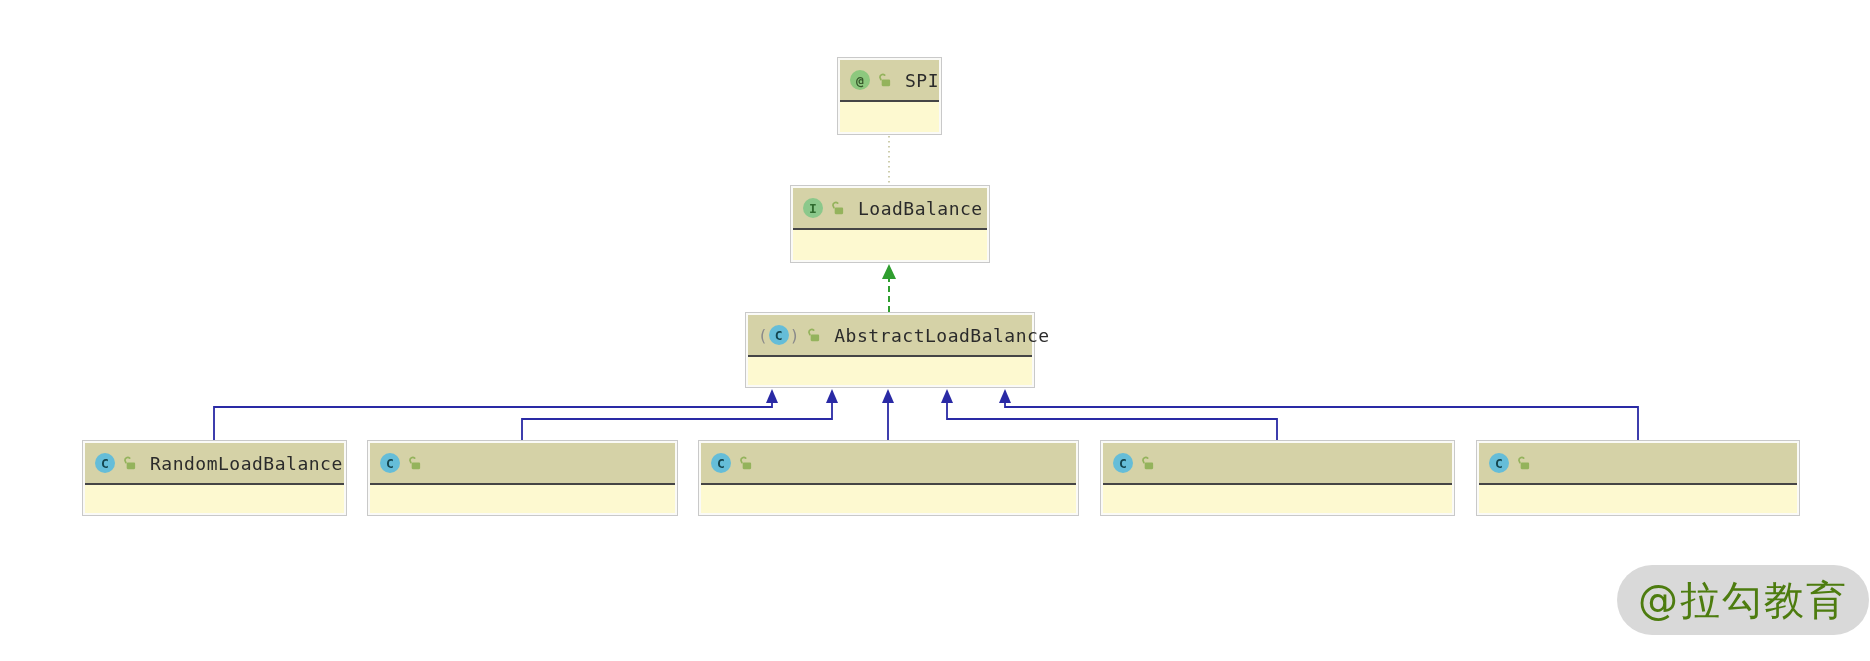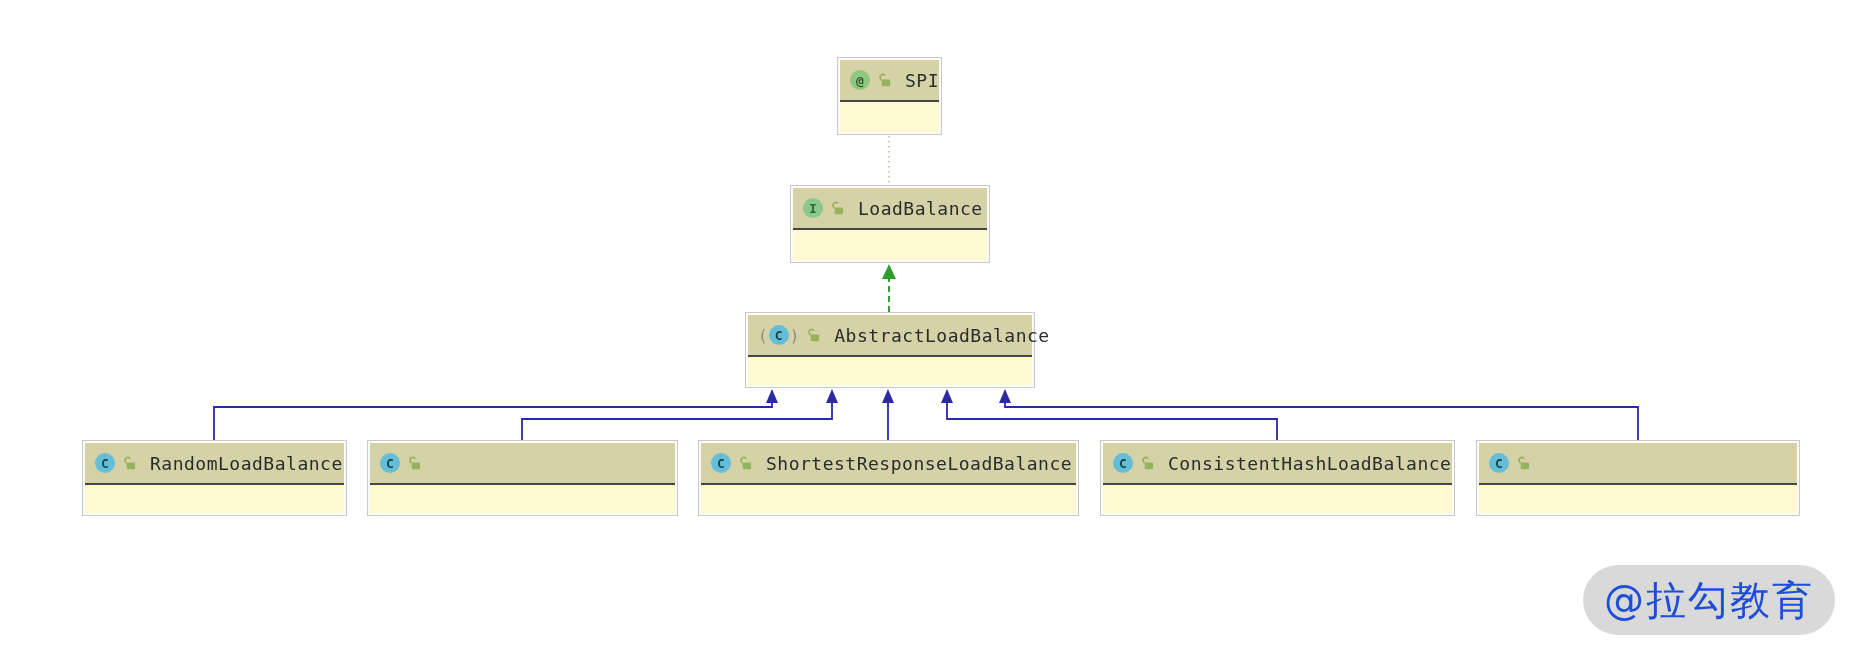--- a/index.html
+++ b/index.html
@@ -54,24 +54,24 @@
     font-family:"DejaVu Sans Mono",monospace;
   }
   .annotation-bg{background:var(--annotation-icon);color:#37582b;}
   .interface-bg{background:var(--interface-icon);color:#2f6b2f;}
   .class-bg{background:var(--class-icon);color:#14454f;}
   .abstract-wrap{display:inline-flex;align-items:center;gap:1px;flex:0 0 auto;}
   .paren{color:#8a8a8a;font-size:16px;font-weight:normal;}
   .lock{display:inline-flex;align-items:center;flex:0 0 auto;}
 
   #watermark{
-    position:absolute;left:1583px;top:565px;width:252px;height:70px;
+    position:absolute;left:1617px;top:565px;width:252px;height:70px;
     background:var(--watermark-bg);border-radius:36px;
     display:flex;align-items:center;justify-content:center;
-    color:#1d4ed8;font-size:40px;font-family:"DejaVu Sans",sans-serif;
+    color:#4d7c0f;font-size:40px;font-family:"DejaVu Sans",sans-serif;
     letter-spacing:2px;
   }
 </style>
 </head>
 <body>
 
 <div id="stage">
 
   <svg id="connectors" viewBox="0 0 1870 661">
 
@@ -167,35 +167,33 @@
 
   <div class="node" style="left:698px;top:440px;width:381px;height:76px;">
     <div class="node-header">
       <span class="circle-icon class-bg">C</span>
       <span class="lock">
         <svg width="15" height="15" viewBox="0 0 16 16">
           <path d="M4.2 7.2 L3.2 4.8 A3 3 0 0 1 8.2 2.2" fill="none" stroke="#94b35c" stroke-width="1.8" stroke-linecap="round"></path>
           <rect x="5" y="7" width="9" height="7" rx="1.2" fill="#94b35c"></rect>
         </svg>
       </span>
-      <span class="node-label">ShortestResponseLoadBalance</span>
     </div>
     <div class="node-body"></div>
   </div>
 
   <div class="node" style="left:1100px;top:440px;width:355px;height:76px;">
     <div class="node-header">
       <span class="circle-icon class-bg">C</span>
       <span class="lock">
         <svg width="15" height="15" viewBox="0 0 16 16">
           <path d="M4.2 7.2 L3.2 4.8 A3 3 0 0 1 8.2 2.2" fill="none" stroke="#94b35c" stroke-width="1.8" stroke-linecap="round"></path>
           <rect x="5" y="7" width="9" height="7" rx="1.2" fill="#94b35c"></rect>
         </svg>
       </span>
-      <span class="node-label">ConsistentHashLoadBalance</span>
     </div>
     <div class="node-body"></div>
   </div>
 
   <div class="node" style="left:1476px;top:440px;width:324px;height:76px;">
     <div class="node-header">
       <span class="circle-icon class-bg">C</span>
       <span class="lock">
         <svg width="15" height="15" viewBox="0 0 16 16">
           <path d="M4.2 7.2 L3.2 4.8 A3 3 0 0 1 8.2 2.2" fill="none" stroke="#94b35c" stroke-width="1.8" stroke-linecap="round"></path>

